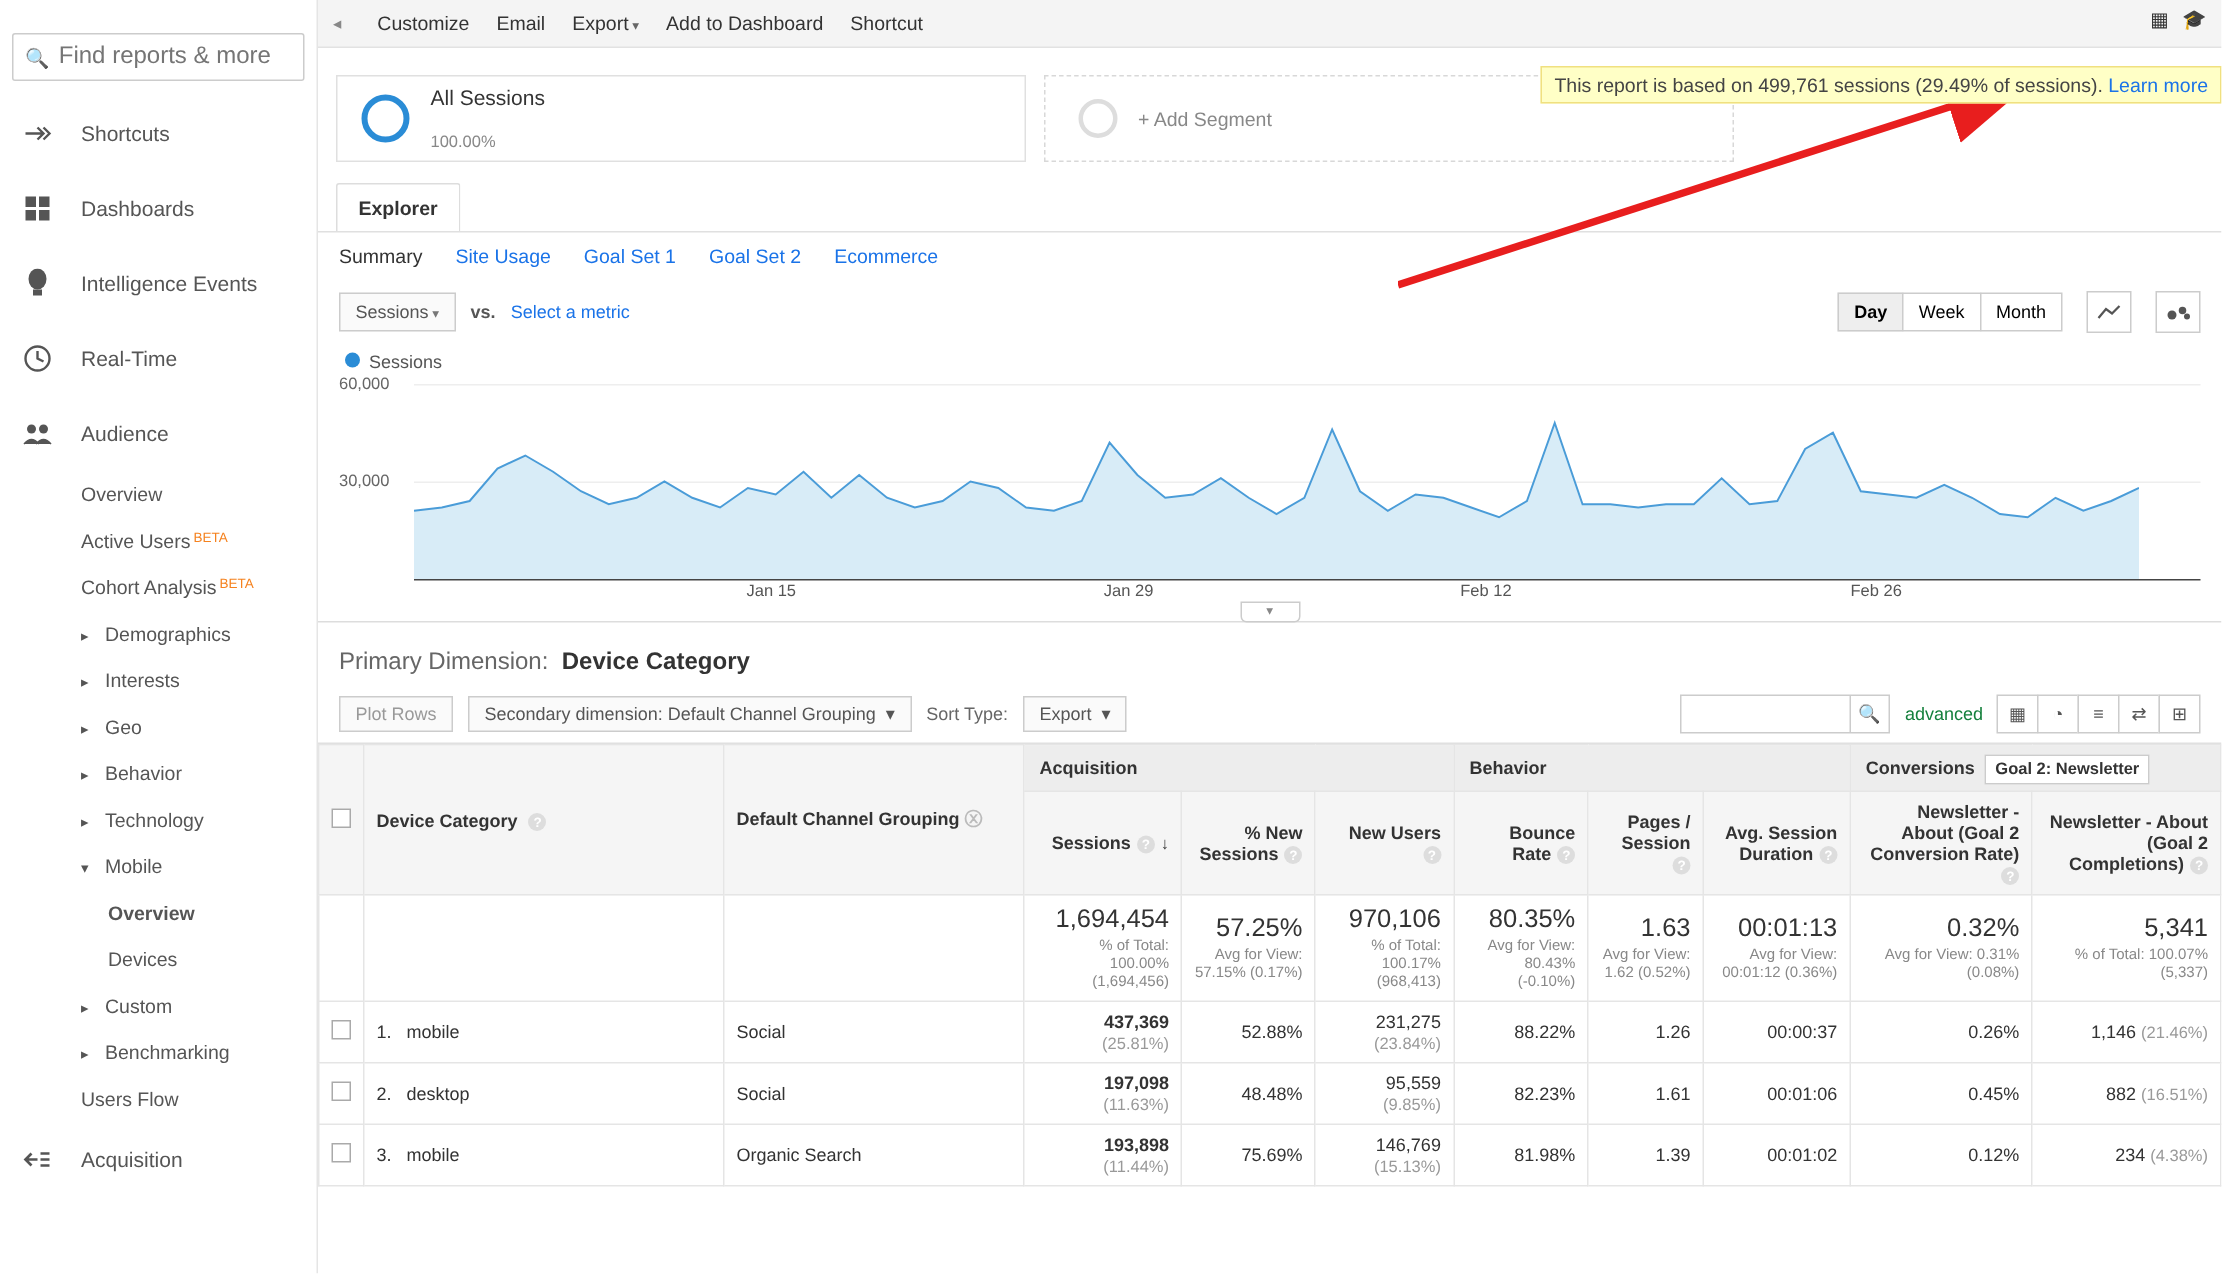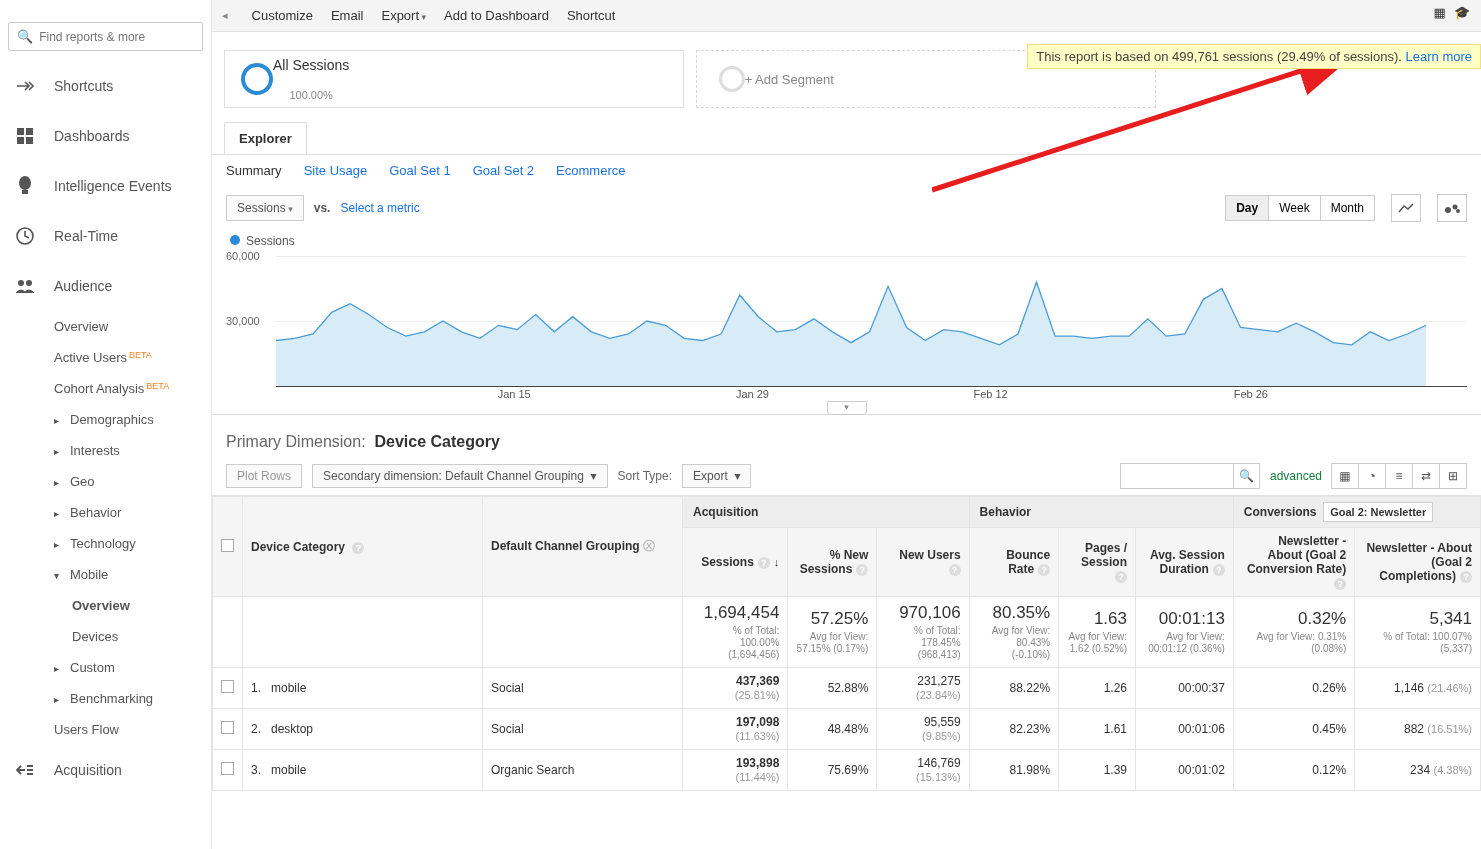--- a/index.html
+++ b/index.html
@@ -1,19 +1,19 @@
 <!DOCTYPE html>
 <html><head>
 <meta charset="utf-8">
 <style>
 * { box-sizing: border-box; margin: 0; padding: 0; }
 body { font-family: Arial, Helvetica, sans-serif; font-size: 13px; color: #333; background: #fff; width: 1481px; height: 849px; overflow: hidden; position: relative; }
 .sidebar { position: absolute; left: 0; top: 0; width: 212px; height: 100%; border-right: 1px solid #e5e5e5; background: #fff; }
 .search-box { margin: 22px 8px 10px 8px; border: 1px solid #ccc; border-radius: 2px; padding: 6px 8px; display: flex; align-items: center; gap: 6px; color: #999; }
-.search-box input { border: none; outline: none; width: 100%; font-size: 12px; color: #555; }
+.search-box input { border: none; outline: none; width: 100%; font-size: 16px; color: #555; }
 .nav-item { display: flex; align-items: center; padding: 14px 12px 14px 14px; gap: 18px; color: #555; cursor: pointer; }
 .nav-icon { width: 22px; height: 22px; display: inline-flex; align-items: center; justify-content: center; color: #555; }
 .nav-label { font-size: 14px; }
 .sub-list { padding-left: 54px; }
 .sub-item { padding: 8px 0; font-size: 13px; color: #555; cursor: pointer; }
 .sub-item.expandable::before { content: "▸"; font-size: 10px; margin-right: 6px; color: #555; display:inline-block; width:10px;}
 .sub-item.expanded::before { content: "▾"; }
 .sub-item.active { font-weight: bold; }
 .sub-item.indent { padding-left: 18px; }
 .beta { color: #f5821f; font-size: 9px; vertical-align: top; margin-left: 2px; }
@@ -21,21 +21,21 @@
 .main { position: absolute; left: 212px; top: 0; right: 0; bottom: 0; }
 .topbar { height: 32px; background: #f4f4f4; border-bottom: 1px solid #e2e2e2; display: flex; align-items: center; padding: 0 10px; gap: 18px; font-size: 13px; color: #333; }
 .topbar .caret-left { font-size: 11px; color: #888; margin-right: 6px; cursor: pointer; }
 .topbar-item { cursor: pointer; }
 .topbar .dd::after { content: " ▾"; font-size: 9px; color: #666; }
 .top-icons { position: absolute; right: 10px; top: 5px; display: flex; gap: 10px; }
 .notice { position: absolute; right: 0; top: 44px; background: #ffffc6; border: 1px solid #f0e080; padding: 4px 8px; font-size: 13px; color: #444; z-index: 5; }
 .notice a { color: #1a73e8; text-decoration: none; }
 
 .segments { padding: 18px 12px 6px 12px; }
-.segment-card { display: inline-flex; align-items: center; width: 460px; height: 58px; border: 1px solid #e0e0e0; padding: 0 16px; vertical-align: top; margin-right: 8px; text-align: center; }
+.segment-card { display: inline-flex; align-items: center; width: 460px; height: 58px; border: 1px solid #e0e0e0; padding: 0 16px; gap: 14px; vertical-align: top; margin-right: 8px; }
 .segment-card.add { border: 1px dashed #d8d8d8; color: #888; justify-content: flex-start; padding-left: 22px; }
 .seg-circle { width: 32px; height: 32px; border: 4px solid #2a8cd6; border-radius: 50%; }
 .seg-circle.ghost { border: 3px solid #ddd; width: 26px; height: 26px; }
 .seg-text .t1 { font-size: 14px; color: #333; }
 .seg-text .t2 { font-size: 11px; color: #888; margin-top: 16px; }
 
 .tab-explorer { margin: 8px 0 0 12px; }
 .tab-explorer span { display: inline-block; padding: 8px 14px; border: 1px solid #ddd; border-bottom: none; background: #fff; font-weight: bold; font-size: 13px; border-radius: 2px 2px 0 0; }
 .subtabs { padding: 8px 14px; border-top: 1px solid #e0e0e0; display: flex; gap: 22px; font-size: 13px; }
 .subtabs span { color: #1a73e8; cursor: pointer; }
@@ -321,21 +321,21 @@
           <td>
             <span class="big">1,694,454</span>
             <span class="small">% of Total: 100.00% (1,694,456)</span>
           </td>
           <td>
             <span class="big">57.25%</span>
             <span class="small">Avg for View: 57.15% (0.17%)</span>
           </td>
           <td>
             <span class="big">970,106</span>
-            <span class="small">% of Total: 178.45% (968,413)</span>
+            <span class="small">% of Total: 100.17% (968,413)</span>
           </td>
           <td>
             <span class="big">80.35%</span>
             <span class="small">Avg for View: 80.43% (-0.10%)</span>
           </td>
           <td>
             <span class="big">1.63</span>
             <span class="small">Avg for View: 1.62 (0.52%)</span>
           </td>
           <td>

